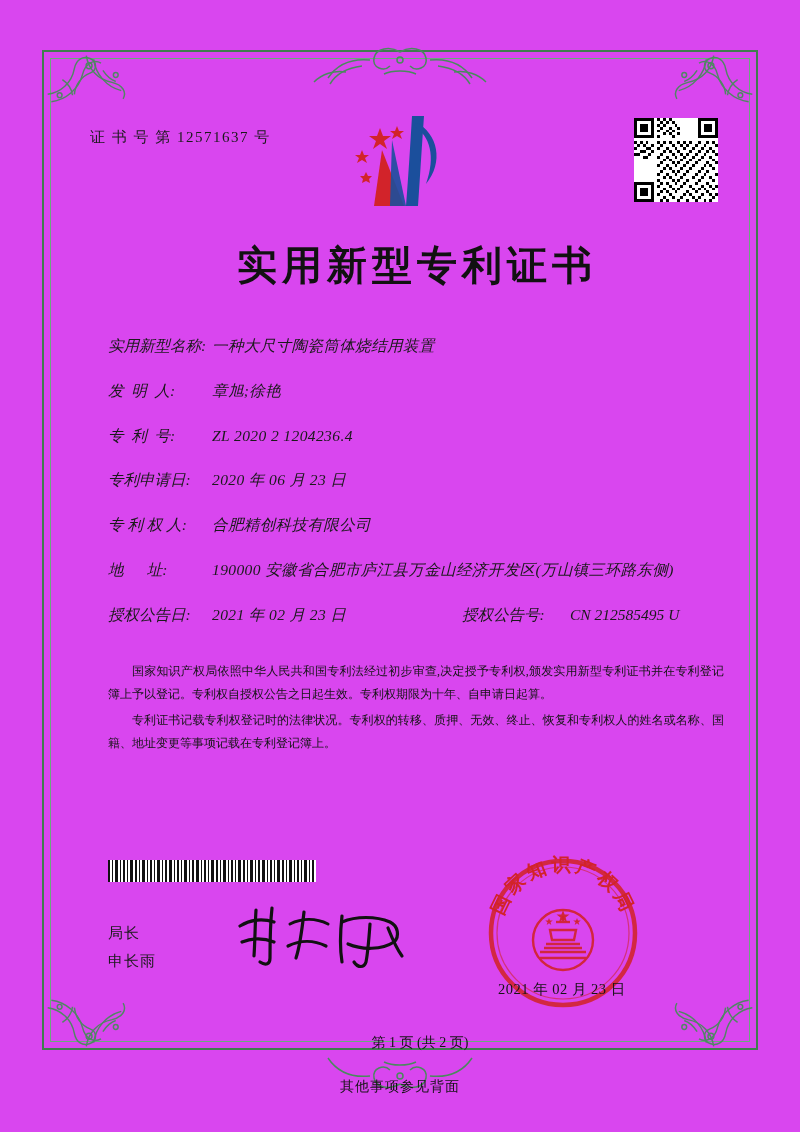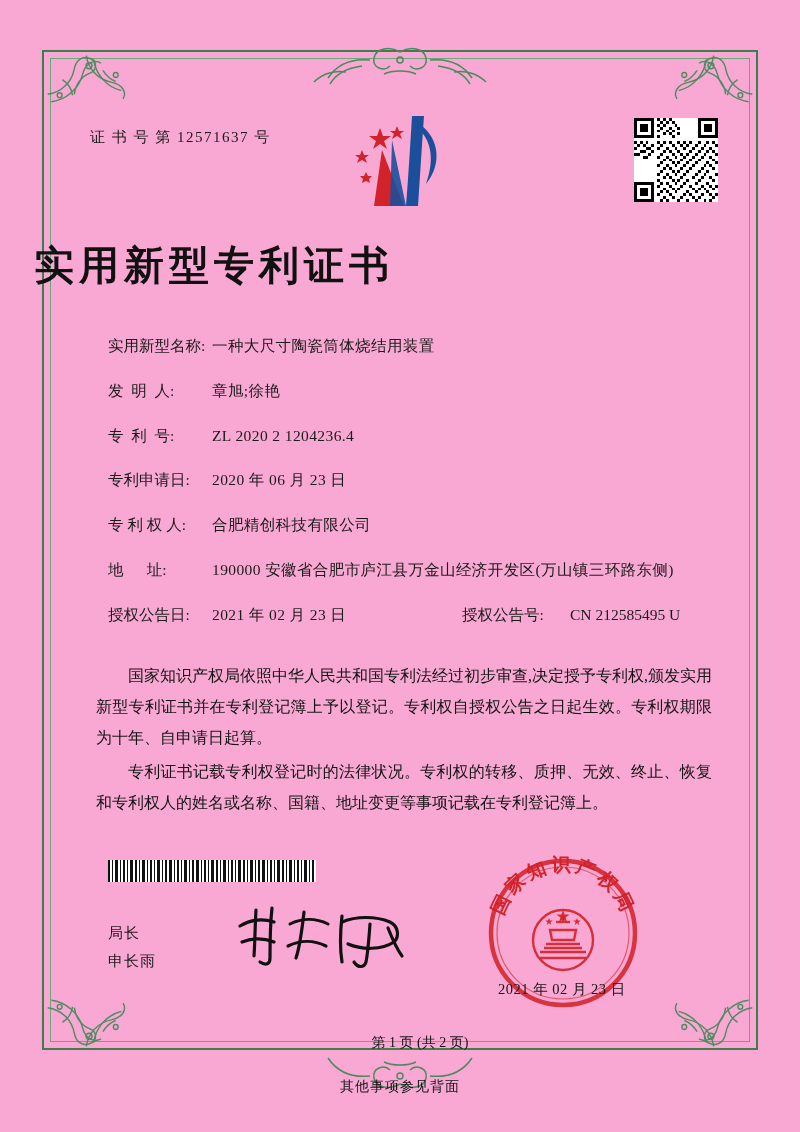--- a/index.html
+++ b/index.html
@@ -14,21 +14,21 @@
     color: #1a1a1a;
     position: relative;
     overflow: hidden;
   }
 
   
   .page {
     position: absolute;
     left: 0; top: 0;
     width: 800px; height: 1132px;
-    background: #f9a8d4;
+    background: #d946ef;
   }
   .border-outer {
     position: absolute;
     left: 42px; top: 50px;
     width: 716px; height: 1000px;
     border: 2px solid #3f7d4e;
     box-sizing: border-box;
   }
   .border-inner {
     position: absolute;
@@ -87,35 +87,37 @@
   .qr {
     position: absolute;
     right: 82px; top: 118px;
     width: 84px; height: 84px;
   }
   .qr svg { width: 100%; height: 100%; display: block; }
 
   .main-title {
     position: absolute;
     left: 0; right: 0; top: 238px;
+    text-align: center;
     font-family: "DejaVu Serif", "Liberation Serif", serif;
     font-size: 40px;
     font-weight: bold;
     letter-spacing: 5px;
     color: #111;
     padding-left: 34px;
   }
 
   
   .fields {
     position: absolute;
     left: 108px; top: 334px;
     width: 600px;
     font-size: 15.5px;
     line-height: 1.6;
+    font-style: italic;
   }
   .field-row {
     display: flex;
     align-items: flex-start;
     margin-bottom: 20px;
   }
   .field-label {
     flex: 0 0 auto;
     width: 104px;
     letter-spacing: 0;
@@ -130,23 +132,23 @@
   .field-row.inline-two .field-value { flex: 0 0 auto; width: 250px; }
   .field-row.inline-two .field-label2 {
     flex: 0 0 auto;
     width: 108px;
   }
   .field-row.inline-two .field-value2 { flex: 1 1 auto; }
 
   
   .body-text {
     position: absolute;
-    left: 96px; top: 660px;
+    left: 108px; top: 660px;
     width: 616px;
-    font-size: 16px;
+    font-size: 12px;
     line-height: 1.95;
     text-align: justify;
     color: #141414;
   }
   .body-text p { margin: 0 0 2px 0; text-indent: 2em; }
 
   
   .barcode {
     position: absolute;
     left: 108px; top: 860px;

